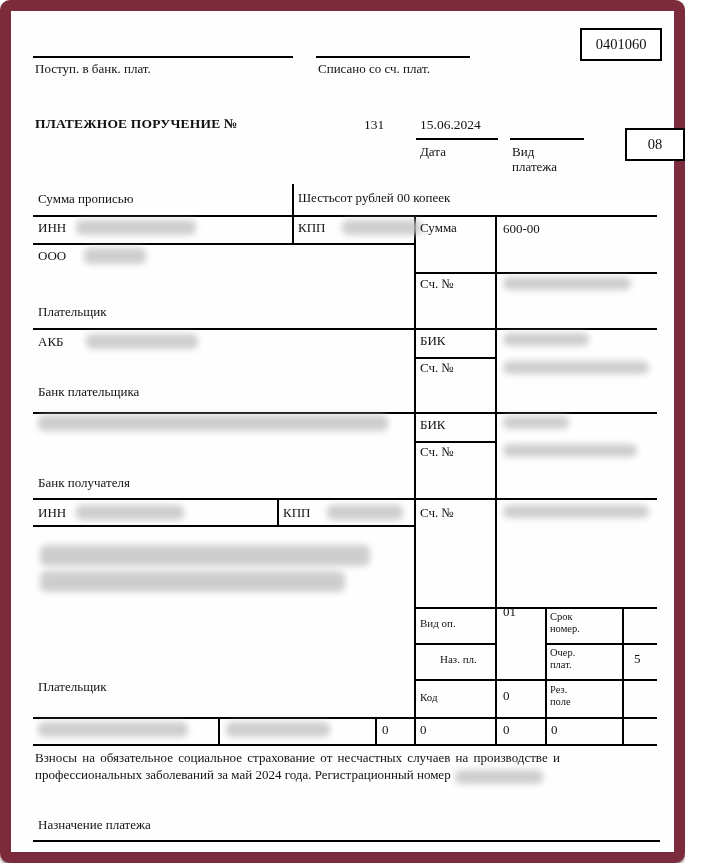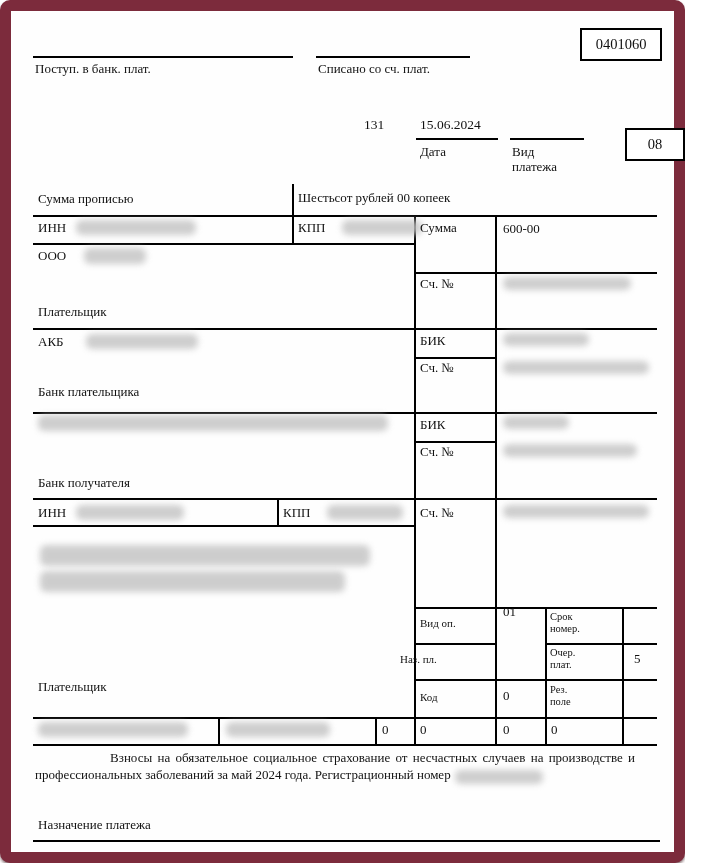--- a/index.html
+++ b/index.html
@@ -7,36 +7,37 @@
   #frame{position:absolute;inset:0;border:11px solid #7c2b3c;border-radius:10px;background:#fefefe;box-shadow:inset 0 0 0 1px #fff, 0 2px 3px rgba(50,10,15,.55);}
   .lbl{position:absolute;font-size:13px;line-height:1.12;white-space:nowrap;}
   .wrap{white-space:normal;}
   .sm{font-size:10.5px;line-height:1.15;}
   .bold{font-weight:bold;font-size:13.5px;letter-spacing:.2px;}
   .hl{position:absolute;height:2px;background:#000;}
   .vl{position:absolute;width:2px;background:#000;}
   .box{position:absolute;border:2px solid #000;display:flex;align-items:center;justify-content:center;font-size:14.5px;background:#fff;}
   .rd{position:absolute;background:#c2c2c2;border-radius:6px;filter:blur(3px);opacity:.8;}
   .val{position:absolute;font-size:13px;white-space:nowrap;}
-  .just{word-spacing:2px;text-align:right;}
+  .just{word-spacing:2px;}
 </style>
 </head>
 <body>
 
 <div id="canvas">
   <div id="frame"></div>
 
   <div class="box" style="left:580px;top:28px;width:78px;height:29px;">
     <span>0401060</span>
   </div>
   <div class="hl" style="left:33px;top:56px;width:260px;"></div>
   <div class="lbl" style="left:35px;top:62px;">Поступ. в банк. плат.</div>
   <div class="hl" style="left:316px;top:56px;width:154px;"></div>
   <div class="lbl" style="left:318px;top:62px;">Списано со сч. плат.</div>
 
+  <div class="lbl bold" style="left:35px;top:116px;">ПЛАТЕЖНОЕ ПОРУЧЕНИЕ №</div>
   <div class="val" style="left:320px;top:117px;font-size:13.5px;margin-left:44px;">131</div>
   <div class="val" style="left:420px;top:117px;font-size:13.5px;">15.06.2024</div>
   <div class="hl" style="left:416px;top:138px;width:82px;"></div>
   <div class="lbl" style="left:420px;top:145px;">Дата</div>
   <div class="hl" style="left:510px;top:138px;width:74px;"></div>
   <div class="lbl wrap" style="left:512px;top:145px;width:52px;">Вид платежа</div>
   <div class="box" style="left:601px;top:128px;width:56px;height:29px;margin-left:24px;">
     <span>08</span>
   </div>
 
@@ -103,21 +104,21 @@
   <div class="rd" style="left:327px;top:505px;width:76px;height:15px;"></div>
   <div class="lbl" style="left:420px;top:506px;">Сч. №</div>
   <div class="rd" style="left:503px;top:505px;width:146px;height:13px;"></div>
   <div class="rd" style="left:40px;top:545px;width:330px;height:21px;"></div>
   <div class="rd" style="left:40px;top:571px;width:305px;height:21px;"></div>
   <div class="lbl" style="left:38px;top:680px;">Плательщик</div>
 
   <div class="lbl sm" style="left:420px;top:617px;font-size:11px;">Вид оп.</div>
   <div class="val" style="left:503px;top:604px;">01</div>
   <div class="lbl sm wrap" style="left:550px;top:611px;width:44px;">Срок номер.</div>
-  <div class="lbl sm" style="left:400px;top:653px;font-size:11px;">Наз. пл.</div>
+  <div class="lbl sm" style="left:440px;top:653px;font-size:11px;">Наз. пл.</div>
   <div class="lbl sm wrap" style="left:550px;top:647px;width:44px;">Очер. плат.</div>
   <div class="val" style="left:634px;top:651px;">5</div>
   <div class="lbl sm" style="left:420px;top:691px;font-size:11px;">Код</div>
   <div class="val" style="left:503px;top:688px;">0</div>
   <div class="lbl sm wrap" style="left:550px;top:684px;width:40px;">Рез. поле</div>
 
   <div class="rd" style="left:38px;top:722px;width:150px;height:15px;"></div>
   <div class="rd" style="left:226px;top:722px;width:104px;height:15px;"></div>
   <div class="val" style="left:382px;top:722px;">0</div>
   <div class="val" style="left:420px;top:722px;">0</div>

